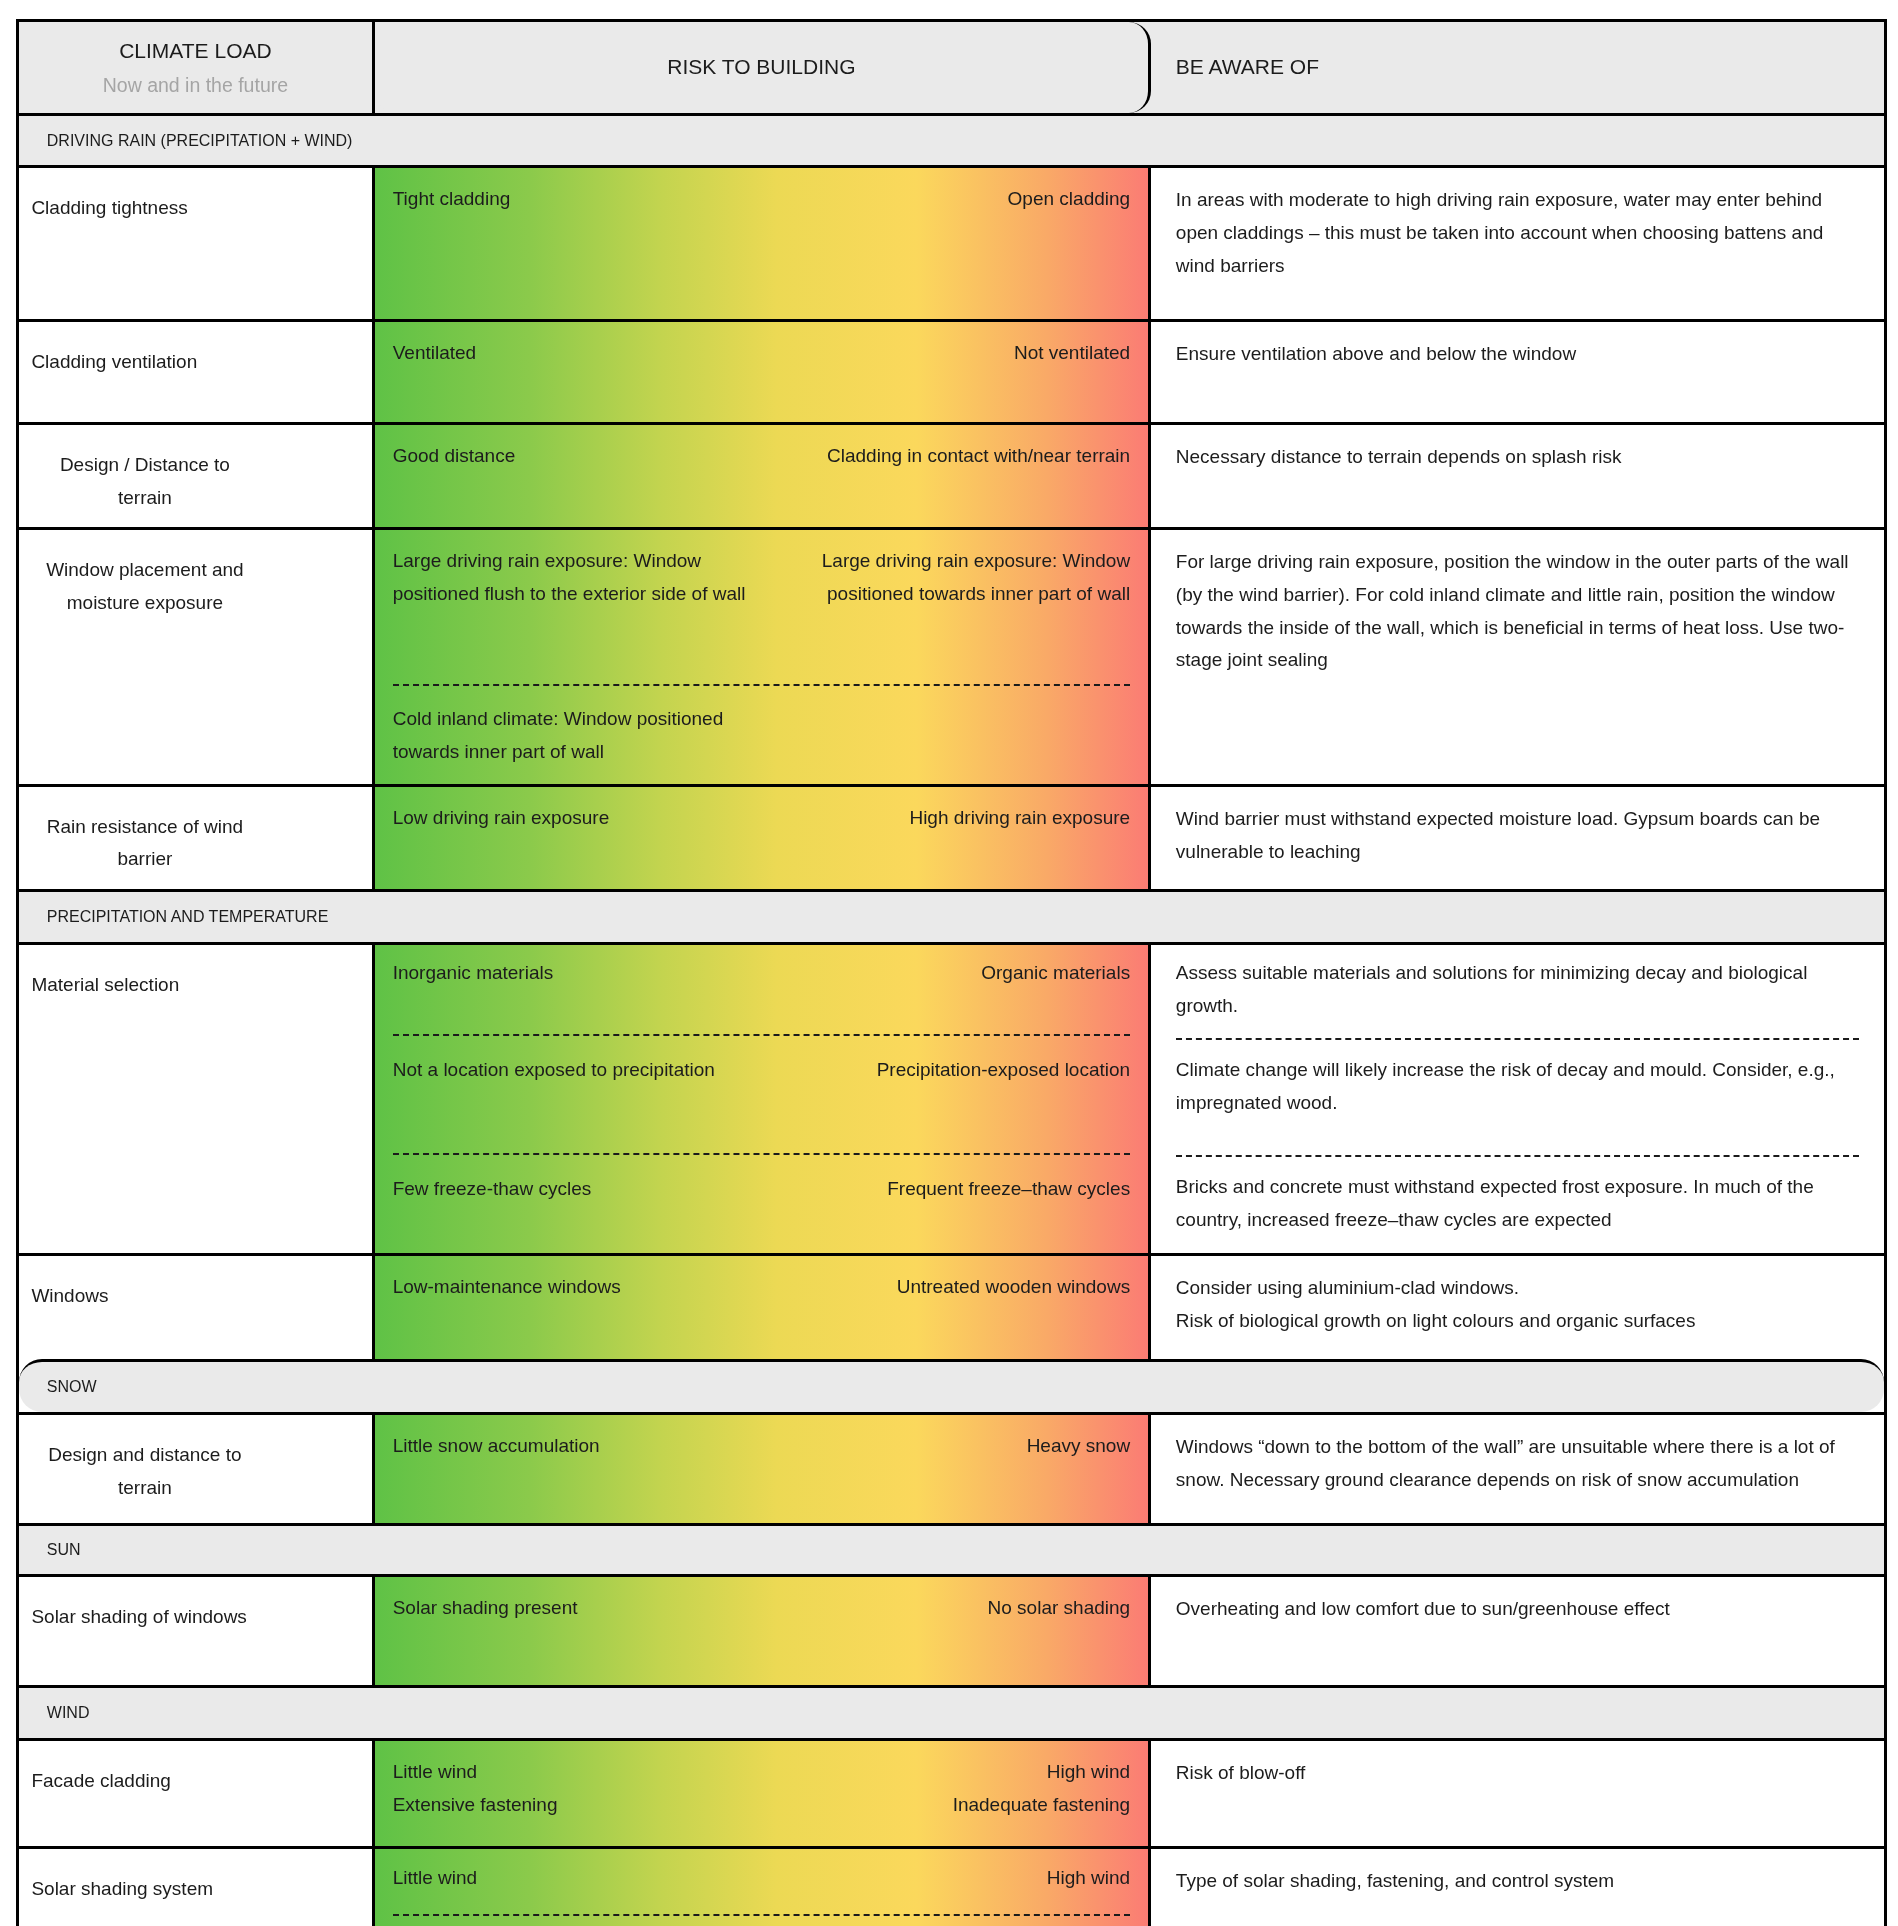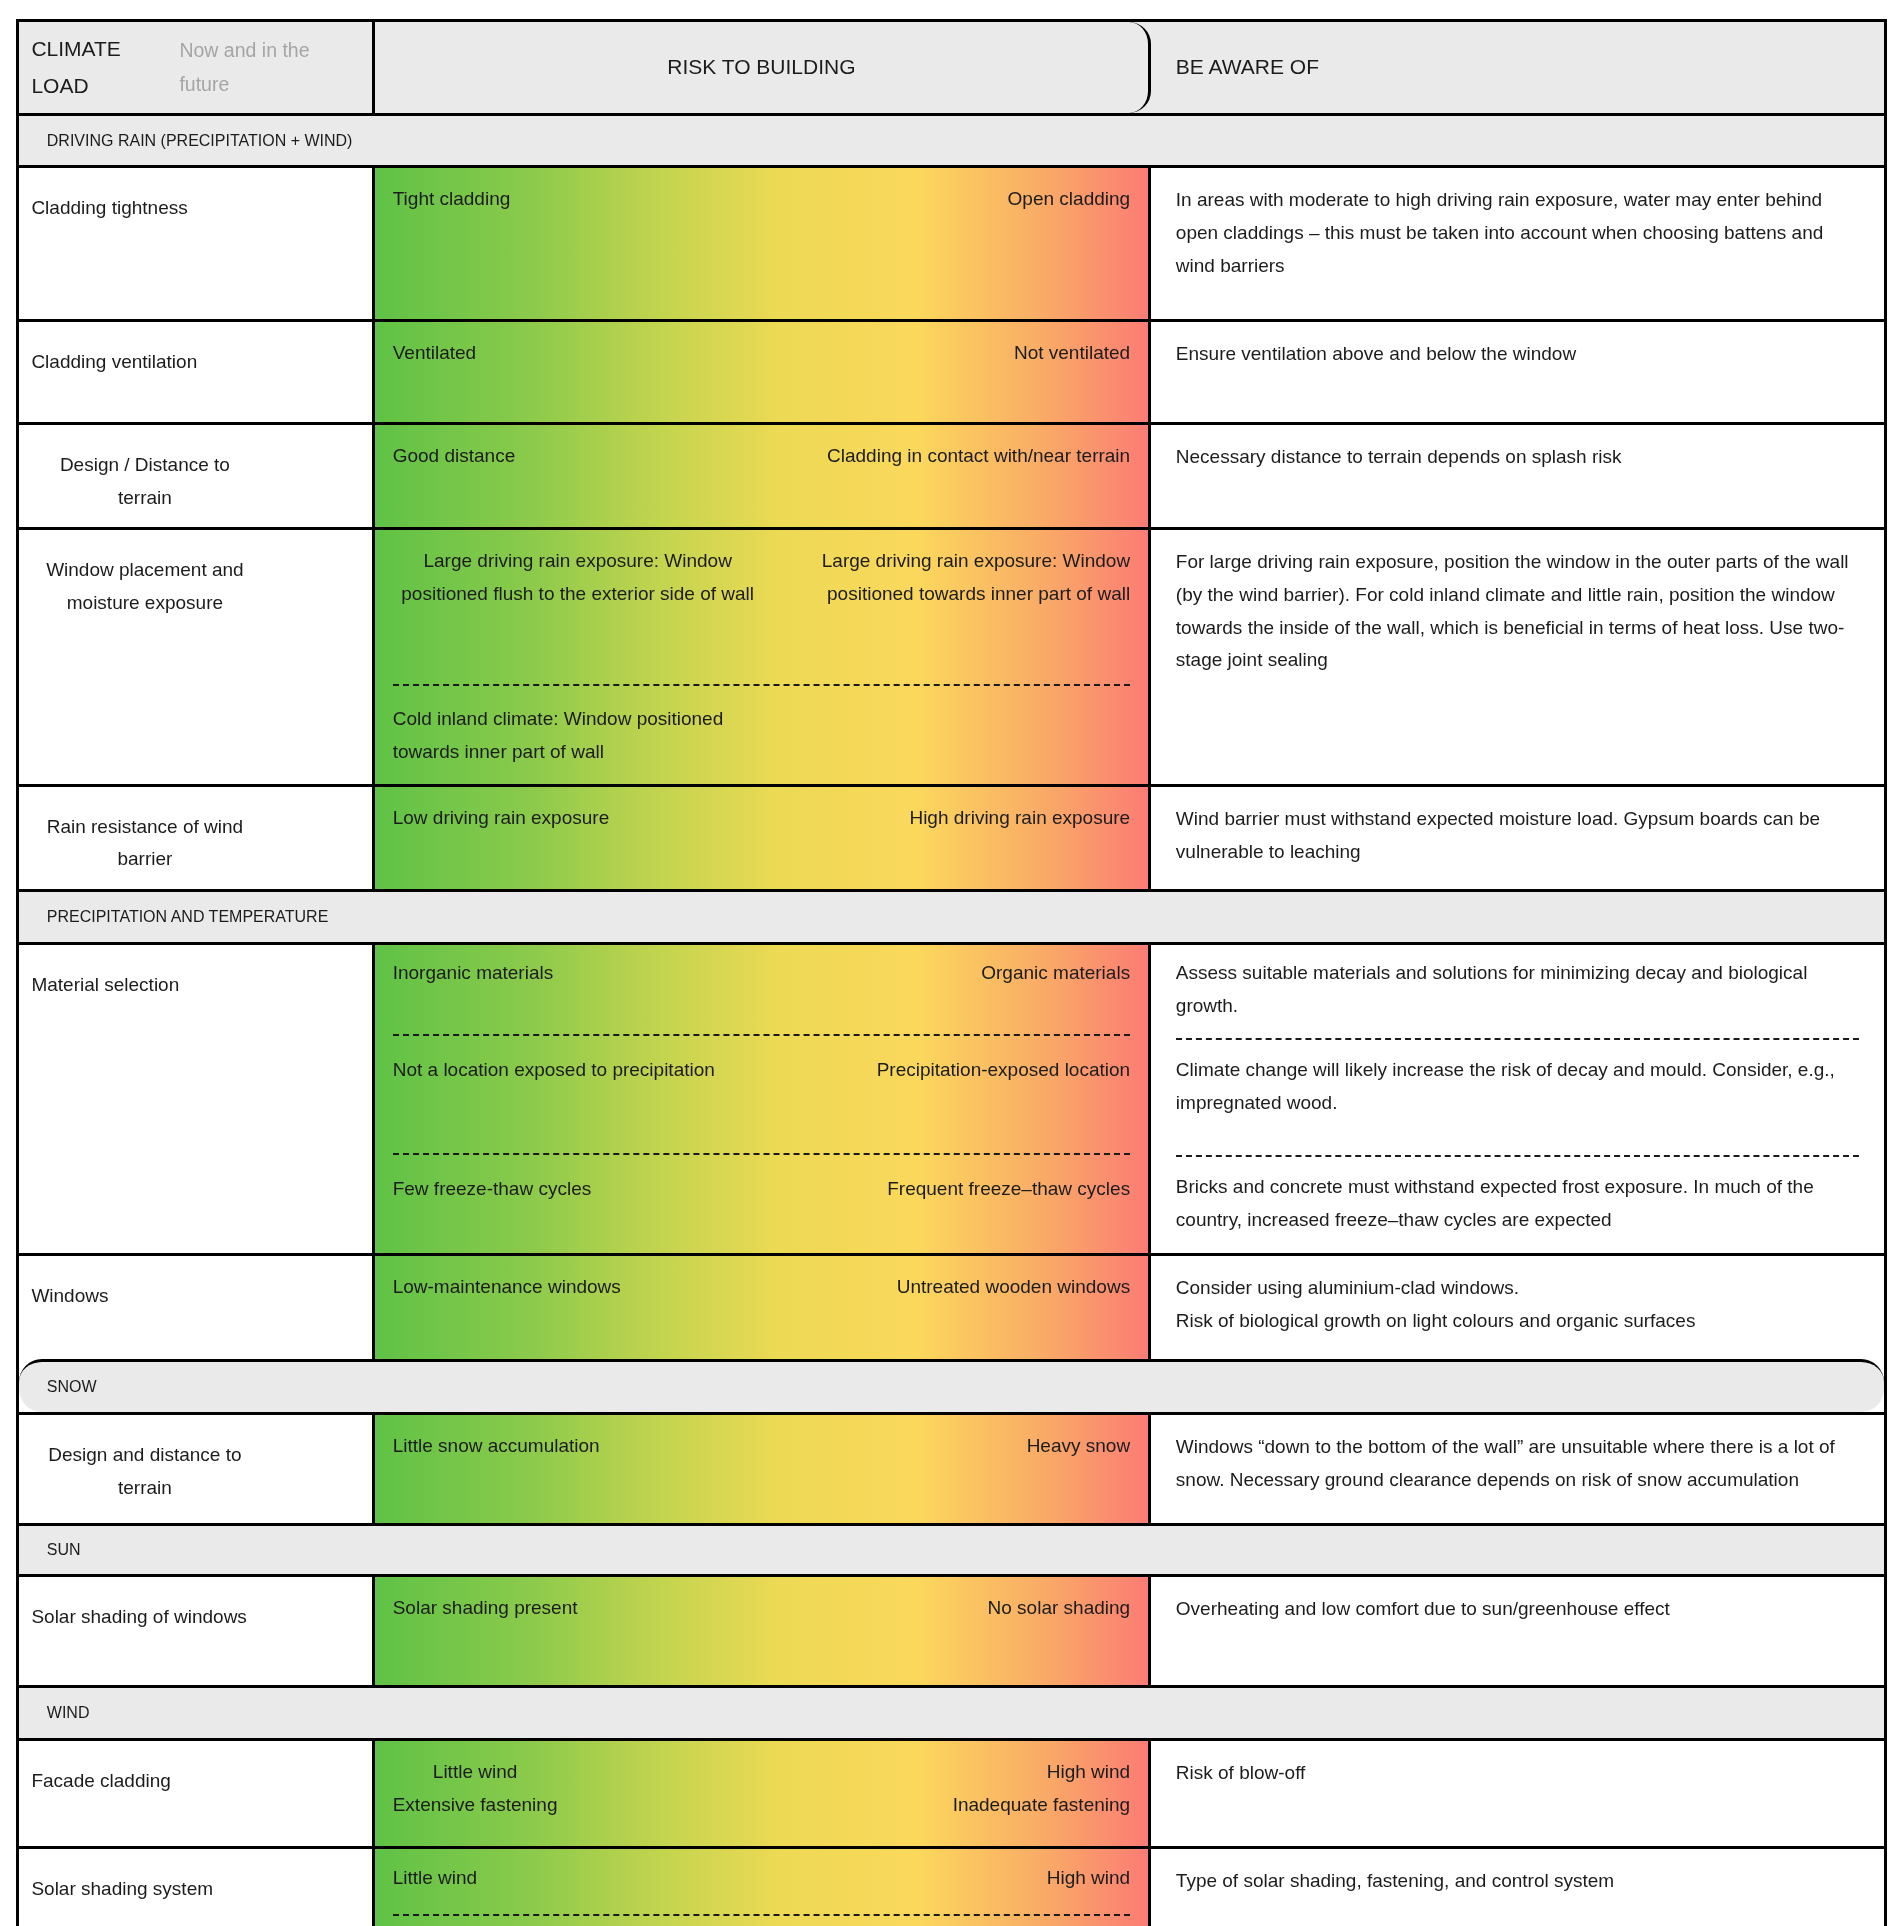--- a/index.html
+++ b/index.html
@@ -16,28 +16,28 @@
   }
   .row{display:flex;border-top:3.2px solid var(--border,#000);}
   .row:first-child{border-top:none;}
   .c1{width:19.1%;display:flex;justify-content:flex-start;padding:24px 12.6px 12.6px;box-sizing:border-box;border-right:3.2px solid var(--border,#000);}
   .c1 .lbl{max-width:227px;text-align:center;}
   .c2{width:41.6%;box-sizing:border-box;border-right:3.2px solid var(--border,#000);
       padding:15px 17.7px;display:flex;flex-direction:column;
       background:linear-gradient(90deg,var(--gradient-green,#5fc246) 0%,#8bca4b 20%,#c3d44f 37%,#ecd954 52%,var(--gradient-yellow,#fbd85c) 70%,#f9a967 87%,var(--gradient-red,#fb7c74) 100%);}
   .c3{flex:1;box-sizing:border-box;padding:16.4px 25px;}
   .hdr{background:var(--header-bg,#eaeaea);min-height:91px;}
-  .hdr .c1{background:var(--header-bg,#eaeaea);flex-direction:row;align-items:center;justify-content:center;padding:6.3px 12.6px;}
+  .hdr .c1{background:var(--header-bg,#eaeaea);flex-direction:column;align-items:center;justify-content:center;padding:6.3px 12.6px;}
   .hdr .c2{background:var(--header-bg,#eaeaea);align-items:center;justify-content:center;flex-direction:row;display:flex;border-radius:22px;}
   .hdr .c3{display:flex;align-items:center;}
   .hdr-title{font-size:21px;}
   .hdr-sub{color:var(--subtitle-gray,#a5a5a5);font-size:19.5px;}
   .section{background:var(--header-bg,#eaeaea);padding:5px 28px;font-size:16px;display:flex;align-items:center;}
   .pair{display:flex;justify-content:space-between;align-items:flex-start;gap:25px;}
-  .pair .lo{max-width:55%;text-align:center;}
+  .pair .lo{max-width:55%;text-align:left;}
   .pair .hi{max-width:48%;text-align:right;margin-left:auto;}
   .dashsep{border-top:2.5px dashed #1b1b1b;width:100%;}
   .c2 .dashsep{margin:17.7px 0;}
   .c3 .dashsep{margin:11.3px 0;}
   .wp-top{min-height:121px;}
   .wp-bottom{max-width:353px;}
   .mat-b1{min-height:77px;}
   .mat-b2{min-height:99px;}
   .c3 .mat-b1{min-height:81px;}
   .c3 .mat-b2{min-height:101px;}

